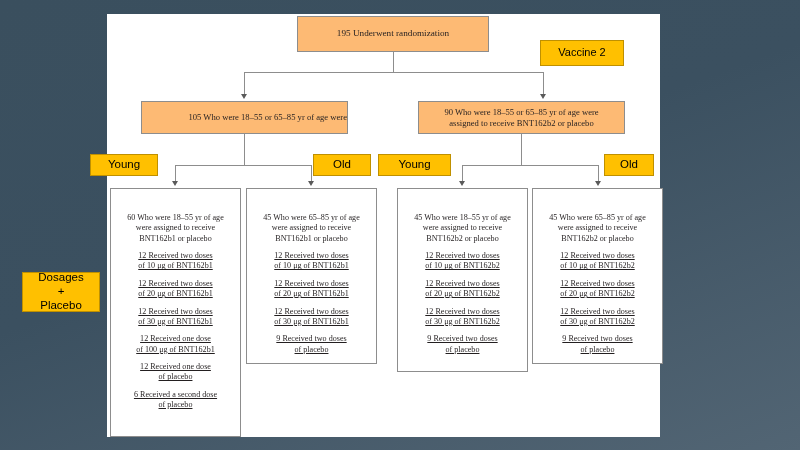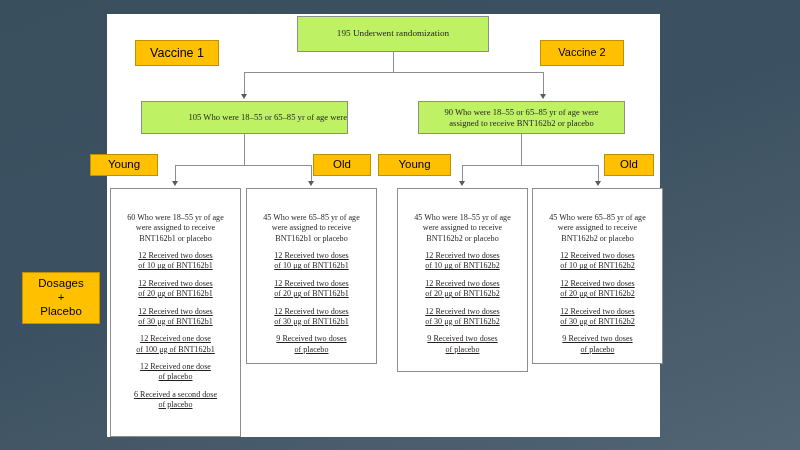--- a/index.html
+++ b/index.html
@@ -25,21 +25,21 @@
     width: 553px;
     height: 423px;
     background: #ffffff;
   }
 
   
   .fbox {
     position: absolute;
     box-sizing: border-box;
     border: 1px solid #8d8d8d;
-    background: #bef264;
+    background: #fdba74;
     color: #231f20;
     font-family: "Liberation Serif", serif;
     text-align: center;
     line-height: 1.25;
   }
   .fbox .line { display: block; white-space: nowrap; }
 
   #box-top {
     left: 297px; top: 16px; width: 192px; height: 36px;
     font-size: 9.2px;
@@ -117,21 +117,21 @@
 
   #callout-vaccine-1 { left: 135px; top: 40px; width: 84px; height: 26px; font-size: 12.5px; }
   #callout-vaccine-2 { left: 540px; top: 40px; width: 84px; height: 26px; font-size: 11px; }
 
   #callout-young-1 { left: 90px;  top: 154px; width: 68px; height: 22px; font-size: 11.5px; }
   #callout-old-1   { left: 313px; top: 154px; width: 58px; height: 22px; font-size: 11.5px; }
   #callout-young-2 { left: 378px; top: 154px; width: 73px; height: 22px; font-size: 11.5px; }
   #callout-old-2   { left: 604px; top: 154px; width: 50px; height: 22px; font-size: 11.5px; }
 
   #callout-dosages {
-    left: 22px; top: 272px; width: 78px; height: 52px;
+    left: 22px; top: 272px; width: 78px; height: 40px;
     font-size: 11.5px;
   }
 </style>
 </head>
 <body>
 
 <div id="slide">
 
   <div id="canvas"></div>
 
@@ -266,23 +266,20 @@
     <div class="dose-item">
       <span class="line">12 Received two doses</span>
       <span class="line">of 30 μg of BNT162b2</span>
     </div>
     <div class="dose-item">
       <span class="line">9 Received two doses</span>
       <span class="line">of placebo</span>
     </div>
   </div>
 
-  <div class="callout" id="callout-vaccine-1">
-    <span class="line">Vaccine 1</span>
-  </div>
   <div class="callout" id="callout-vaccine-2">
     <span class="line">Vaccine 2</span>
   </div>
   <div class="callout" id="callout-young-1">
     <span class="line">Young</span>
   </div>
   <div class="callout" id="callout-old-1">
     <span class="line">Old</span>
   </div>
   <div class="callout" id="callout-young-2">

